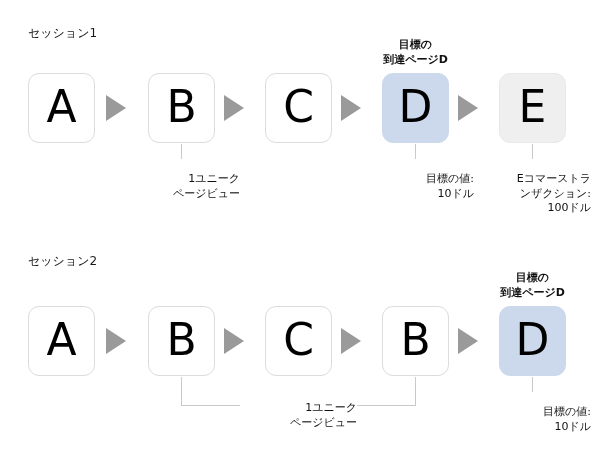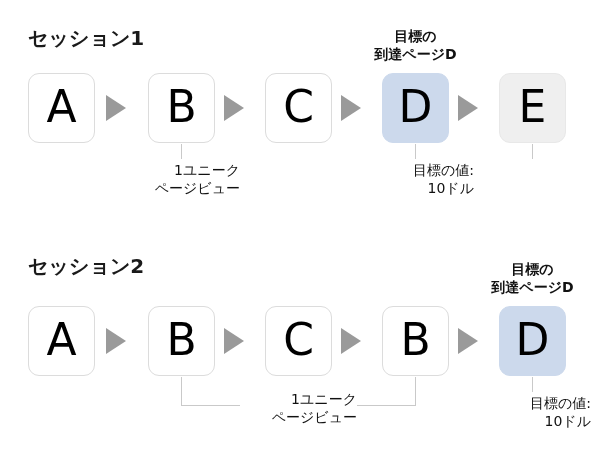--- a/index.html
+++ b/index.html
@@ -16,22 +16,22 @@
     position: relative;
     width: 600px;
     height: 451px;
     background: #ffffff;
     overflow: hidden;
   }
 
   
   .session-title {
     position: absolute;
-    font-size: 20px;
-    font-weight: bold;
+    font-size: 12px;
+    font-weight: normal;
     letter-spacing: 0px;
     color: #1a1a1a;
     white-space: nowrap;
   }
 
   
   .page-box {
     position: absolute;
     width: 67px;
     height: 70px;
@@ -66,25 +66,26 @@
     width: 0;
     height: 0;
     border-top: 13px solid transparent;
     border-bottom: 13px solid transparent;
     border-left: 20px solid #9a9a9a;
   }
 
   
   .caption {
     position: absolute;
-    font-size: 14px;
+    font-size: 11px;
     line-height: 1.32;
     text-align: center;
     color: #111111;
     white-space: pre-line;
+    margin-top: 11px;
   }
   .caption.top {
     font-weight: bold;
   }
   .caption.bottom {
     font-weight: normal;
     text-align: right;
   }
 
   
@@ -131,20 +132,23 @@
 到達ページD</div>
 
   <div class="leader-v" style="left:181px; top:144px; height:15px;"></div>
   <div class="leader-v" style="left:415px; top:144px; height:15px;"></div>
   <div class="leader-v" style="left:532px; top:144px; height:15px;"></div>
 
   <div class="caption bottom" style="left:123px; top:161px; width:117px;">1ユニーク
 ページビュー</div>
   <div class="caption bottom" style="left:357px; top:161px; width:117px;">目標の値:
 10ドル</div>
+  <div class="caption bottom" style="left:474px; top:161px; width:117px;">Eコマーストラ
+ンザクション:
+100ドル</div>
 
   <div class="session-title" style="left:28px; top:253px;">セッション2</div>
 
   <div class="page-box" style="left:28px; top:306px;">
     <span class="page-letter">A</span>
   </div>
   <div class="page-box" style="left:148px; top:306px;">
     <span class="page-letter">B</span>
   </div>
   <div class="page-box" style="left:265px; top:306px;">

